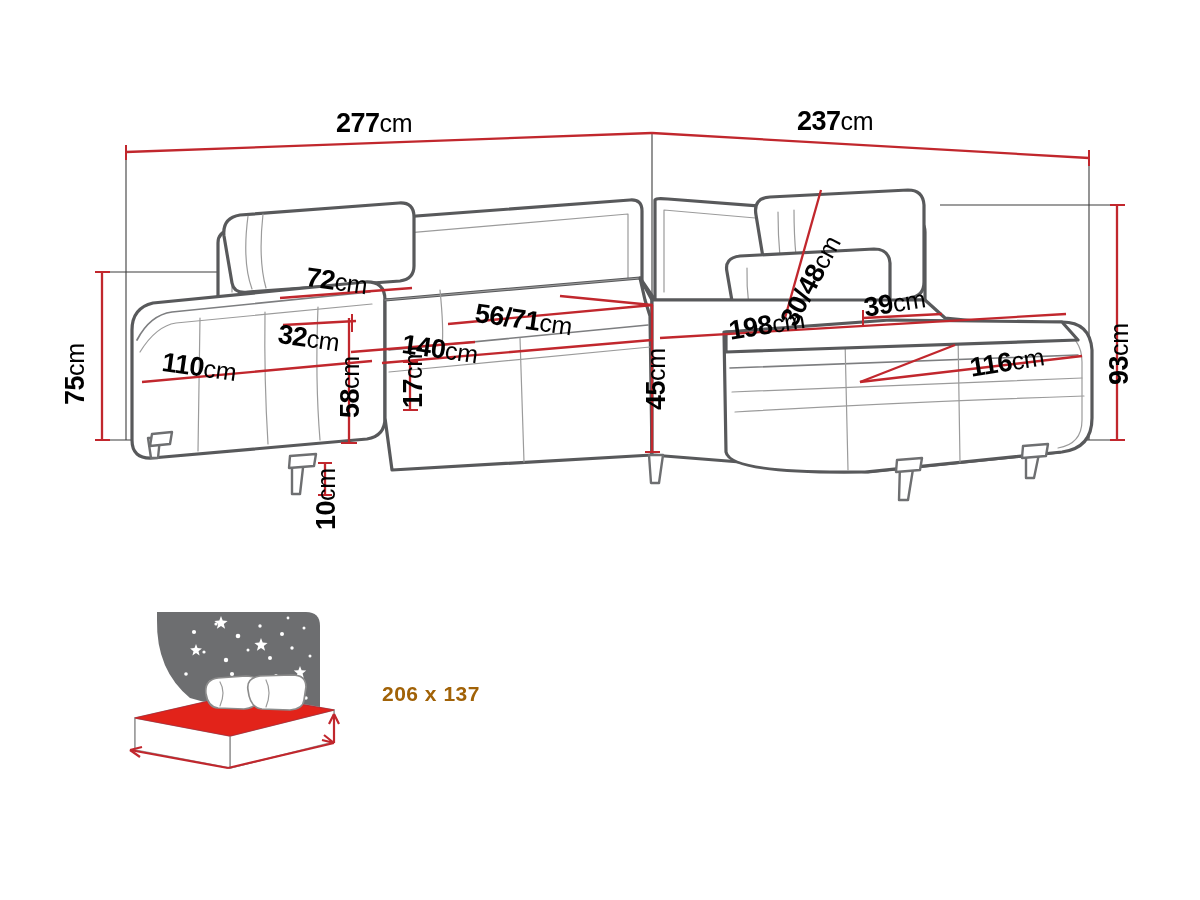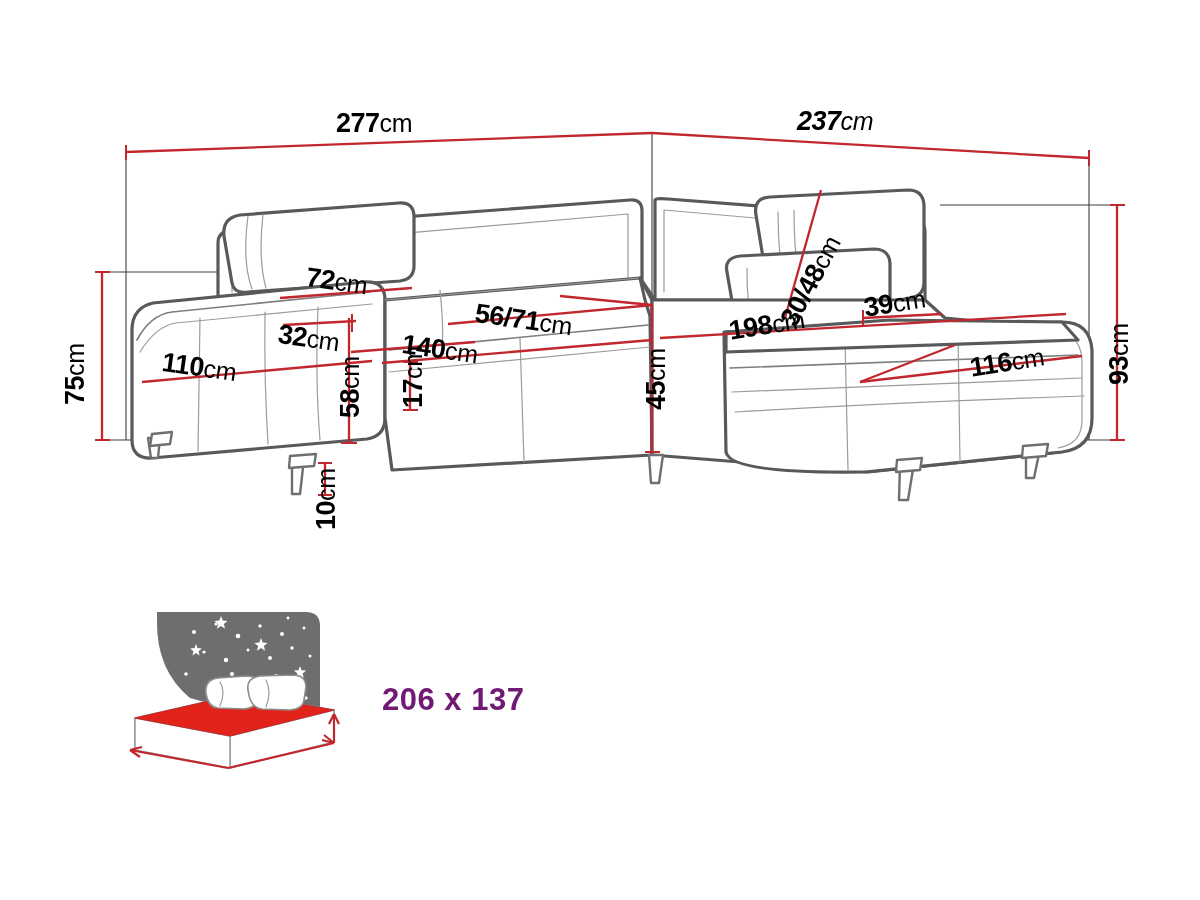--- a/index.html
+++ b/index.html
@@ -111,22 +111,22 @@
     top: 0;
     width: 270px;
     height: 190px;
   }
   #bed-size-text {
     position: absolute;
     left: 262px;
     top: 92px;
     font-family: "Liberation Sans", sans-serif;
     font-weight: 700;
-    font-size: 31px;
-    color: #701a75;
+    font-size: 21px;
+    color: #a16207;
     letter-spacing: 0.5px;
     white-space: nowrap;
     user-select: none;
   }
 </style>
 </head>
 <body>
 
 <div id="diagram-root">
 
@@ -270,21 +270,21 @@
 
       <path class="dim-line" d="M860,382 L1082,356"></path>
       <path class="dim-line" d="M860,382 L955,345"></path>
     </g>
   </svg>
 
   <div class="dim-label" style="left:336px; top:110px;">
     <span>277</span><span class="unit">cm</span>
   </div>
 
-  <div class="dim-label" style="left:797px; top:108px;font-style:italic;">
+  <div class="dim-label" style="left:797px; top:108px;">
     <span>237</span><span class="unit">cm</span>
   </div>
 
   <div class="dim-label rot90" style="left:62px; top:405px;">
     <span>75</span><span class="unit">cm</span>
   </div>
 
   <div class="dim-label rot90" style="left:1106px; top:385px;">
     <span>93</span><span class="unit">cm</span>
   </div>

